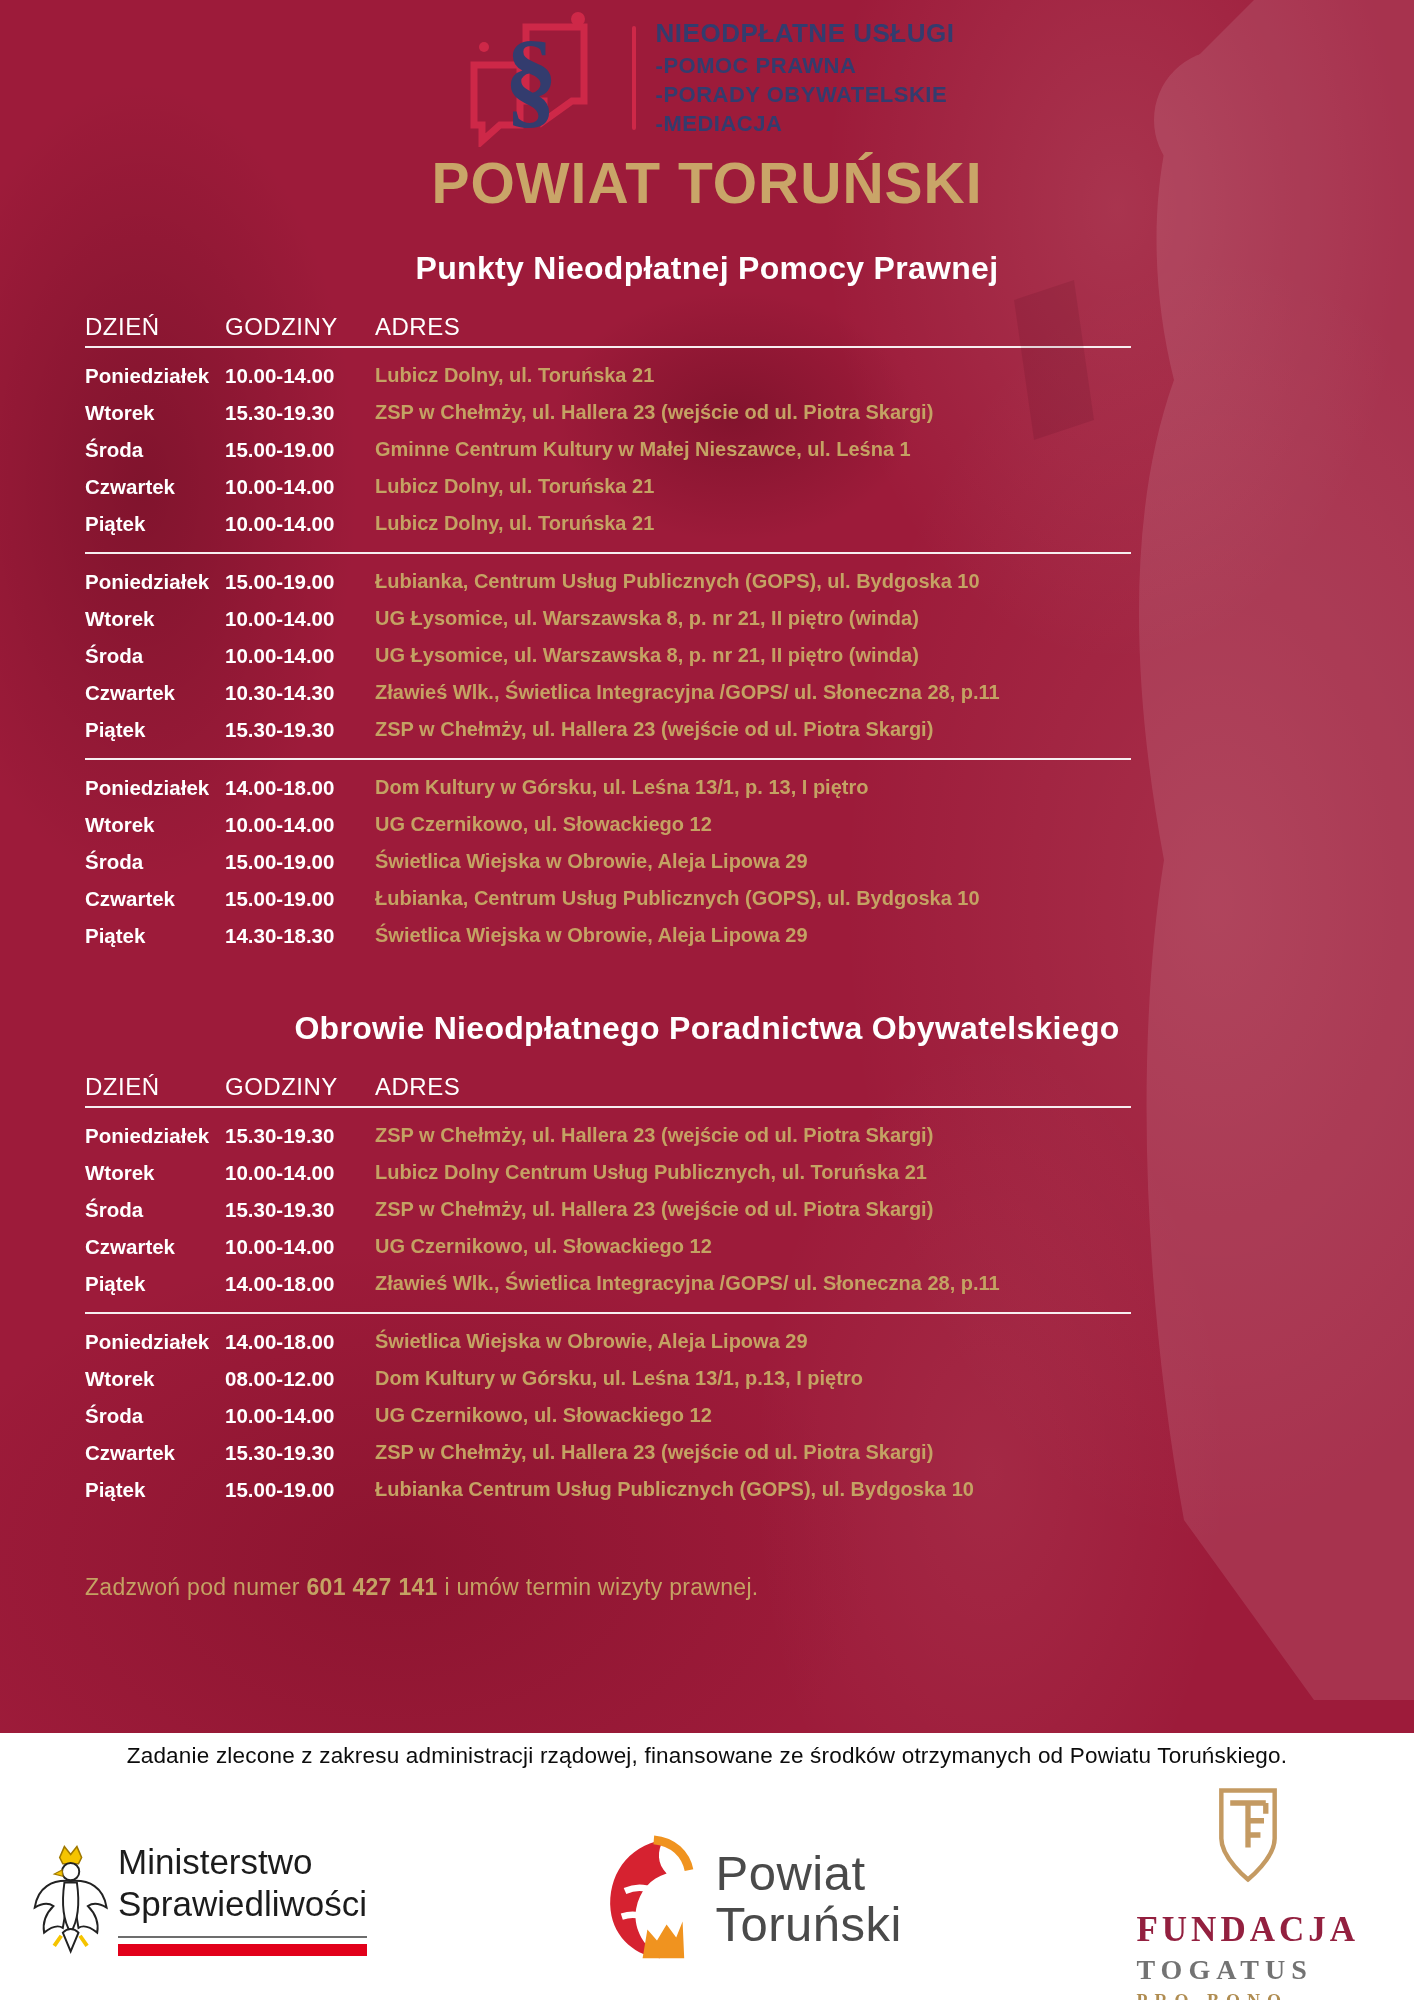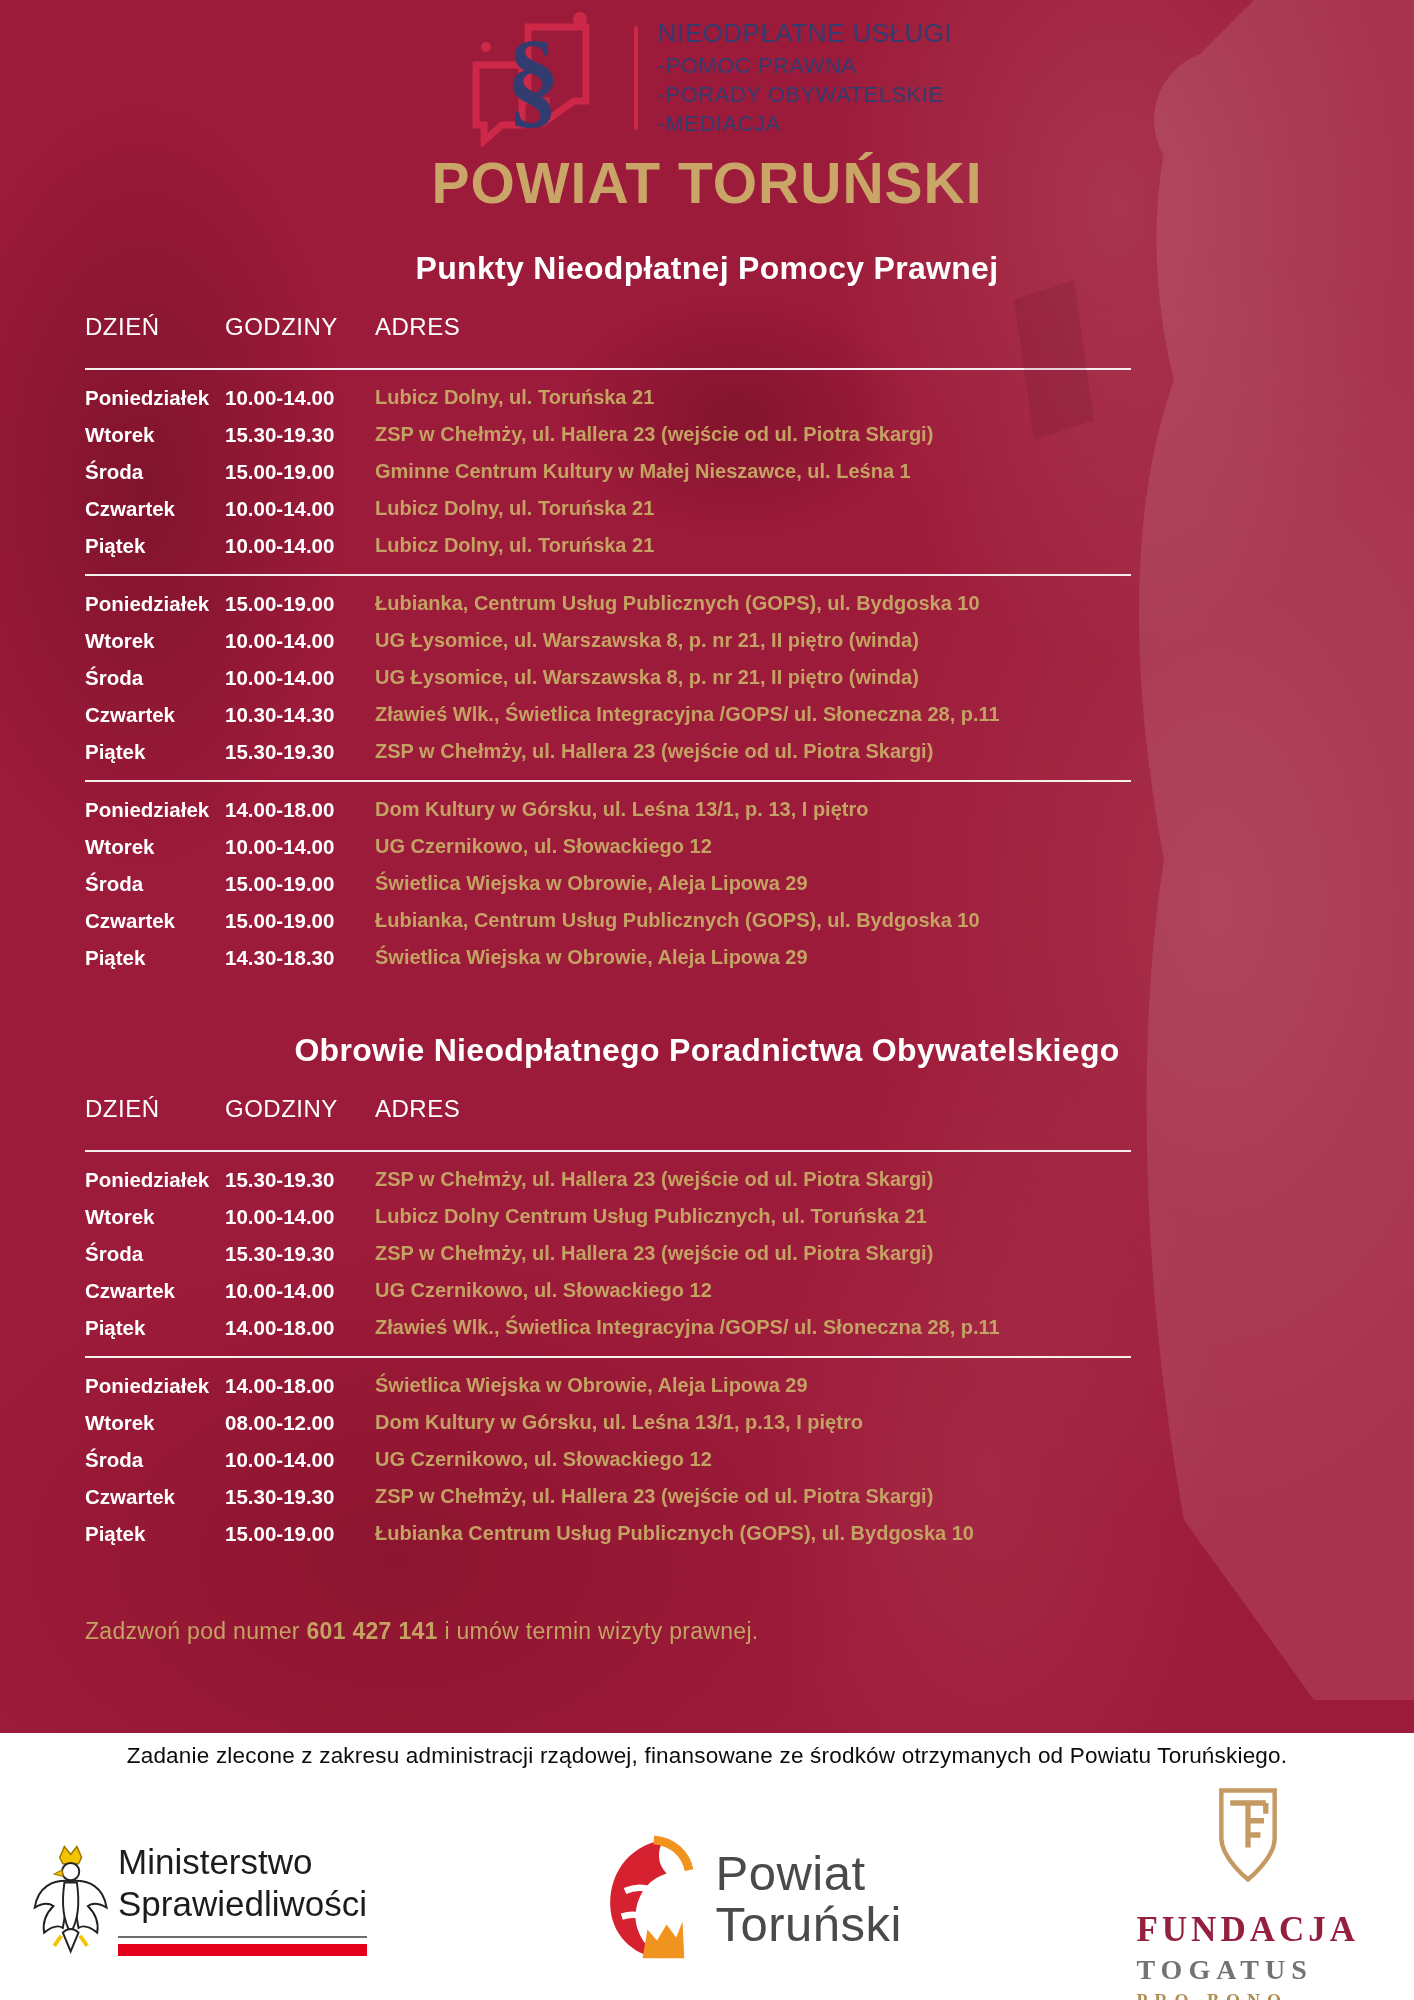--- a/index.html
+++ b/index.html
@@ -25,42 +25,42 @@
       radial-gradient(300px 560px at 10% 28%, rgba(55,0,12,0.28), transparent 72%),
       radial-gradient(640px 420px at 28% 90%, rgba(110,8,28,0.35), transparent 75%),
       radial-gradient(260px 180px at 52% 24%, rgba(70,2,16,0.30), transparent 70%);
   }
   .statue-decor { position:absolute; right:0; top:0; opacity:0.10; pointer-events:none; }
 
   
   .brand { display:flex; justify-content:center; align-items:center; gap:20px; padding-top:12px; height:144px; }
   .brand-icon { flex:0 0 auto; }
   .brand-divider { width:4px; height:104px; background:#ce2848; border-radius:2px; }
-  .brand-text { color:#333c6e; font-weight:normal; letter-spacing:0.5px; }
+  .brand-text { color:#333c6e; font-weight:bold; letter-spacing:0.5px; }
   .brand-line-main { font-size:26px; margin-bottom:2px; }
   .brand-line { font-size:22px; line-height:1.32; }
 
   
   .main-title {
     margin-top:6px; text-align:center;
     font-size:57px; font-weight:bold; letter-spacing:1px;
     color:#c9a568;
   }
   .section-heading {
     text-align:center; color:#ffffff; font-weight:bold; font-size:32px; letter-spacing:0.3px;
   }
   .section-heading.first { margin-top:34px; }
   .section-heading.second { margin-top:46px; }
 
   
   .schedule { margin:26px 85px 0 85px; width:1046px; }
   .thead {
     display:grid; grid-template-columns:140px 150px 1fr;
     color:#ffffff; font-size:24px; font-weight:normal; letter-spacing:0.5px;
-    padding-bottom:27px; border-bottom:2px solid #f7eef0;
+    padding-bottom:5px; border-bottom:2px solid #f7eef0;
   }
   .block { padding:9px 0 10px 0; border-bottom:2px solid #f7eef0; }
   .block:last-child { border-bottom:none; }
   .tr { display:grid; grid-template-columns:140px 150px 1fr; line-height:37px; white-space:nowrap; }
   .td { font-weight:bold; font-size:20.5px; color:#ffffff; }
   .td.addr { color:#c4a263; font-size:20px; }
 
   
   .phone-line { margin:56px 85px 0 85px; font-size:23px; color:#c4a263; letter-spacing:0.3px; }
   .phone-line .num { font-weight:bold; }

